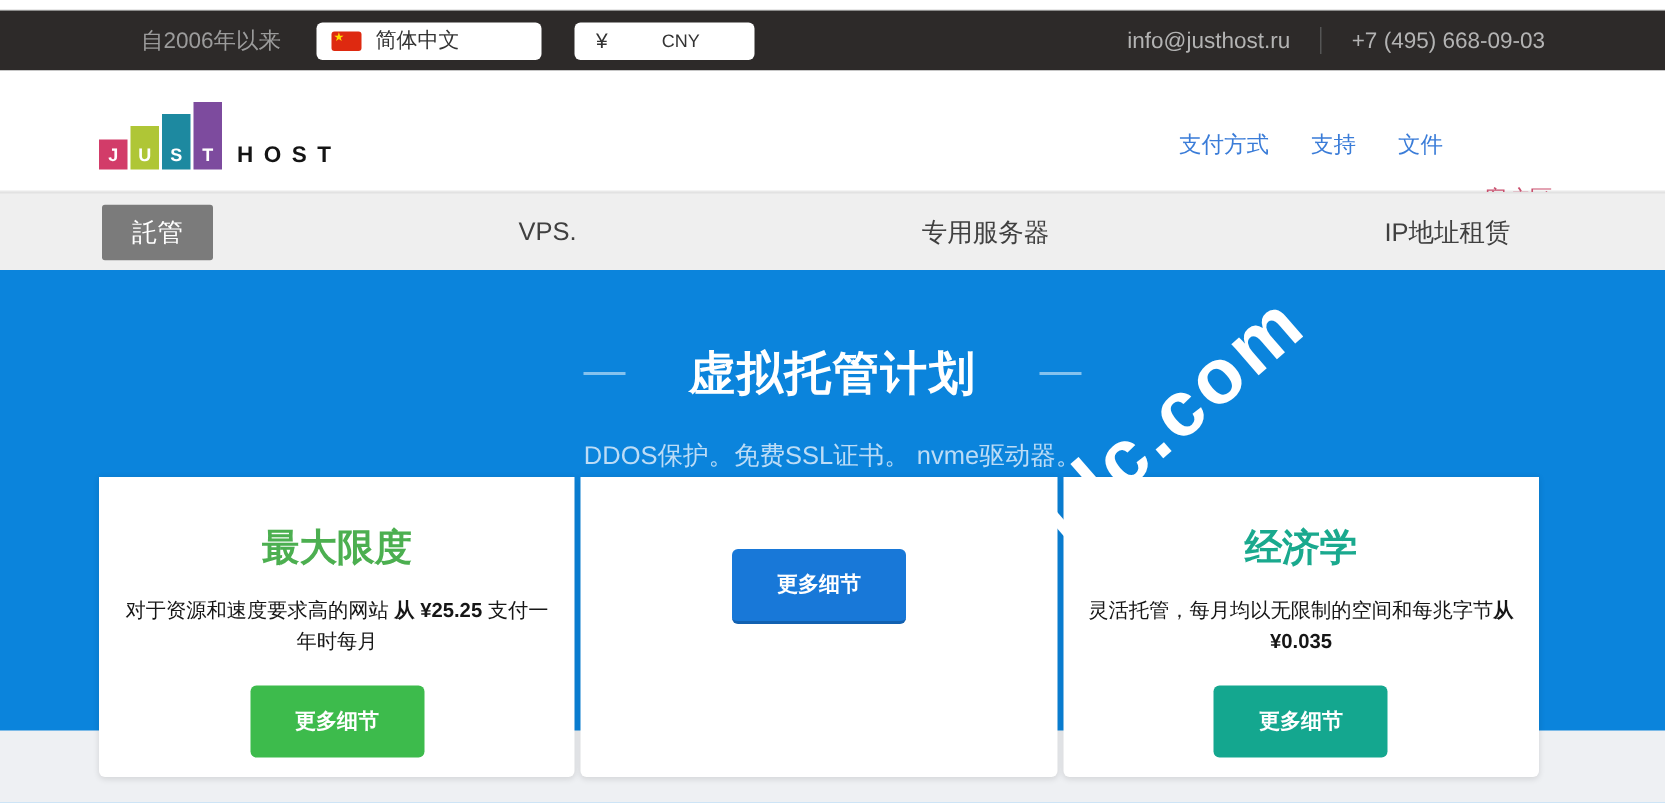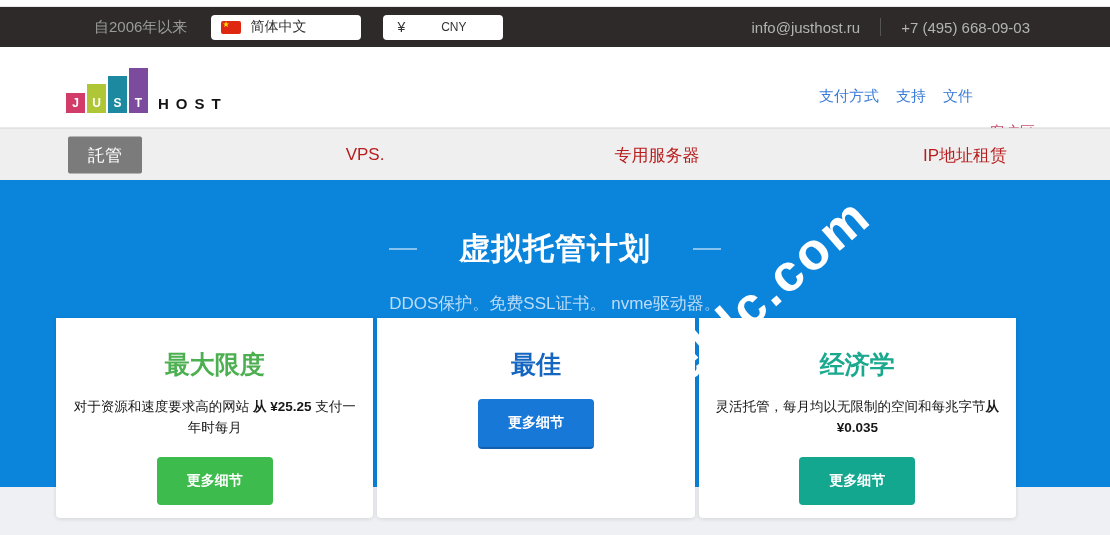--- a/index.html
+++ b/index.html
@@ -26,39 +26,39 @@
   
   .header { position:absolute; top:47px; left:0; width:100%; height:81px; background:#fff; border-bottom:1px solid #e9e9e9; }
   .logo { position:absolute; left:66px; bottom:14px; display:flex; align-items:flex-end; cursor:pointer; }
   .bar { width:19px; margin-right:2px; display:flex; align-items:flex-end; justify-content:center; }
   .bar span { color:#fff; font-size:12px; font-weight:bold; line-height:20px; }
   .bar-j { height:20px; background:#d23c69; }
   .bar-u { height:29px; background:#afc636; }
   .bar-s { height:37px; background:#1d89a0; }
   .bar-t { height:45px; background:#7d4b9e; }
   .logo-word { color:#141414; font-size:15px; font-weight:bold; letter-spacing:7px; margin-left:8px; margin-bottom:1px; }
-  .main-nav { position:absolute; right:75px; top:40px; display:flex; gap:17px; }
+  .main-nav { position:absolute; right:75px; top:40px; display:flex; gap:28px; }
   .nav-link { font-size:15px; color:#3a7cd8; text-decoration:none; cursor:pointer; }
   .nav-link.client { color:#c9506e;margin-top:36px; }
 
   
   .tabbar { position:absolute; top:128px; left:0; width:100%; height:52px; background:#efefef; border-top:1px solid #e2e2e2; }
-  .tab { position:absolute; top:50%; transform:translate(-50%,-50%); font-size:17px; color:#b91c1c; cursor:pointer; white-space:nowrap; }
+  .tab { position:absolute; top:50%; transform:translate(-50%,-50%); font-size:17px; color:#404040; cursor:pointer; white-space:nowrap; }
   .tab.active { background:#7b7b7b; color:#fff; padding:7px 20px; border-radius:2px; }
   .tab-1 { left:105px; } .tab-2 { left:365px; } .tab-3 { left:657px; } .tab-4 { left:965px; }
 
   
   .hero { position:absolute; top:180px; left:0; width:100%; height:307px; background:#0b84dc; }
   .hero-title-row { display:flex; align-items:center; justify-content:center; margin-top:48px; }
   .hero-dash { width:28px; height:2px; background:rgba(255,255,255,.5); margin:0 42px; }
   .hero-title { color:#fff; font-size:31px; font-weight:bold; letter-spacing:1px; }
   .hero-sub { text-align:center; color:#bcdcf6; font-size:17px; margin-top:22px; }
 
   
-  .cards { position:absolute; left:56px; top:318px; width:960px; display:flex; gap:4px; z-index:10; }
+  .cards { position:absolute; left:66px; top:318px; width:960px; display:flex; gap:4px; z-index:10; }
   .card { flex:1; height:200px; background:#fff; border-radius:0 0 4px 4px;
           box-shadow:0 1px 4px rgba(0,0,0,.12); text-align:center; padding:30px 16px 0; }
   .card-title { font-size:25px; font-weight:bold; }
   .card-1 .card-title { color:#4caf50; }
   .card-2 .card-title { color:#1566c0; }
   .card-3 .card-title { color:#1aa98e; }
   .card-desc { margin-top:16px; font-size:13.5px; color:#161616; line-height:1.55; }
   .card-desc b { font-weight:bold; }
   .card-btn { display:inline-block; margin-top:18px; border:none; border-radius:4px; color:#fff;
               font-size:14px; font-weight:bold; padding:15px 30px; cursor:pointer; font-family:inherit; }
@@ -144,21 +144,20 @@
 
     <div class="card card-1">
       <div class="card-title">最大限度</div>
       <div class="card-desc">
         <span>对于资源和速度要求高的网站 </span><b>从 ¥25.25</b><span> 支付一年时每月</span>
       </div>
       <button class="card-btn">更多细节</button>
     </div>
 
     <div class="card card-2">
-      <div class="card-title">最佳</div>
       <button class="card-btn">更多细节</button>
     </div>
 
     <div class="card card-3">
       <div class="card-title">经济学</div>
       <div class="card-desc">
         <span>灵活托管，每月均以无限制的空间和每兆字节</span><b>从 ¥0.035</b><span></span>
       </div>
       <button class="card-btn">更多细节</button>
     </div>

